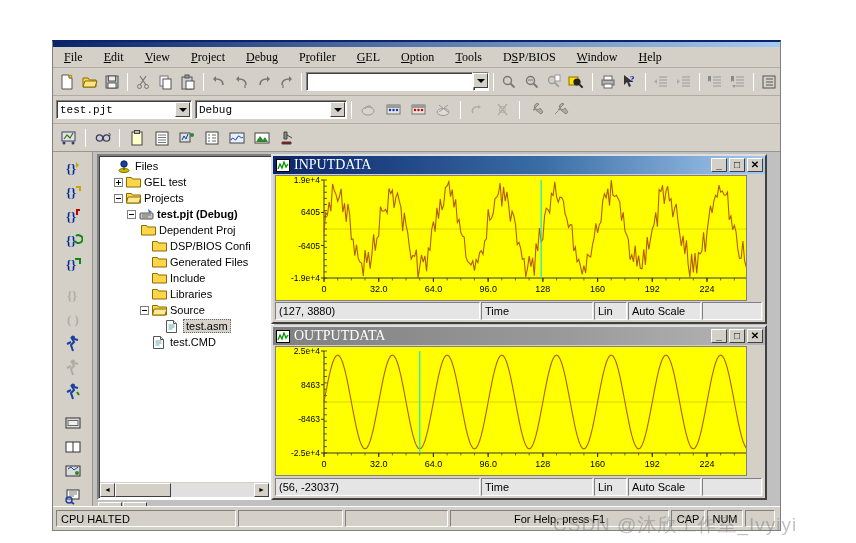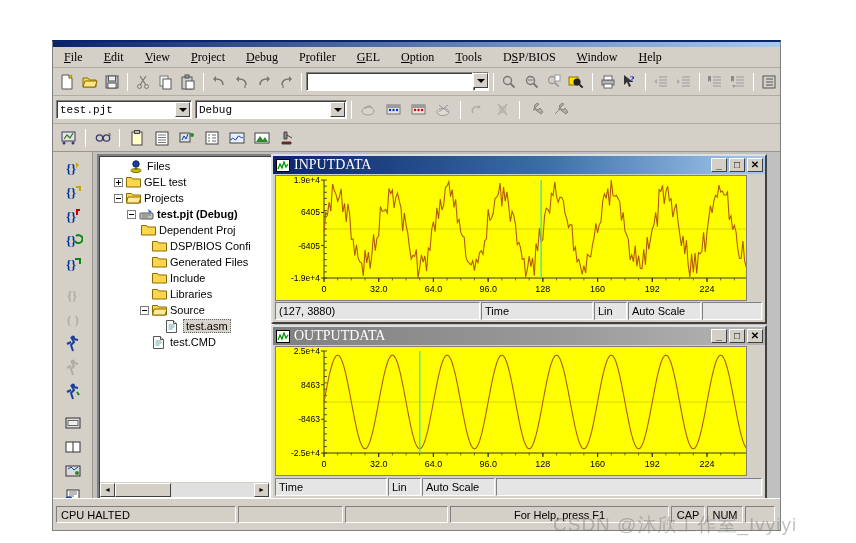--- a/index.html
+++ b/index.html
@@ -299,21 +299,21 @@
     padding-left: 3px;
     color: #000;
     margin-right: 1px;
     overflow: hidden; white-space: nowrap;
   }
 
   
   #statusbar {
     position: absolute;
     left: 0; bottom: 0;
-    width: 100%; height: 32px;
+    width: 100%; height: 24px;
     background: #d4d0c8;
     display: flex; align-items: center;
     padding: 2px 3px;
     border-top: 1px solid #ffffff;
   }
   .sb-field {
     height: 17px;
     border: 1px solid;
     border-color: #808080 #ffffff #ffffff #808080;
     display: flex; align-items: center;
@@ -739,21 +739,21 @@
               <rect x="4" y="3" width="12" height="9" fill="#fff" stroke="#333"></rect>
               <path d="M6 5h8M6 7h8M6 9h5" stroke="#777"></path>
               <circle cx="6" cy="13" r="3" fill="none" stroke="#1a3fa0" stroke-width="1.4"></circle>
               <path d="M8 15l3 2" stroke="#1a3fa0" stroke-width="1.8"></path>
             </svg>
         </div>
       </div>
 
       <div id="tree-panel">
         <div id="tree-inner">
-            <div class="tnode" style="padding-left: 16px;">
+            <div class="tnode" style="padding-left: 4px;">
               <span class="nolead"></span>
               <span class="folder">
                 <svg width="14" height="13" viewBox="0 0 14 13">
                   <ellipse cx="7" cy="10.5" rx="5" ry="2" fill="#c8c000" stroke="#7a7200"></ellipse>
                   <circle cx="7" cy="4" r="3.2" fill="#1a3fa0" stroke="#0a2060"></circle>
                   <path d="M7 7v3" stroke="#7a7200" stroke-width="2"></path>
                 </svg>
               </span>
               <span class="tlabel">Files</span>
             </div>
@@ -1090,20 +1090,21 @@
               <line x1="417.3176470588235" y1="106" x2="417.3176470588235" y2="108.5" stroke="#333" stroke-width="0.7"></line>
               <line x1="430.99607843137255" y1="106" x2="430.99607843137255" y2="108.5" stroke="#333" stroke-width="0.7"></line>
               <line x1="444.6745098039216" y1="106" x2="444.6745098039216" y2="108.5" stroke="#333" stroke-width="0.7"></line>
               <line x1="458.3529411764706" y1="106" x2="458.3529411764706" y2="108.5" stroke="#333" stroke-width="0.7"></line>
               <line x1="472.0313725490196" y1="106" x2="472.0313725490196" y2="108.5" stroke="#333" stroke-width="0.7"></line>
               <path d="M48.00 55.00 L49.71 45.85 L51.42 37.04 L53.13 28.93 L54.84 21.82 L56.55 15.99 L58.26 11.65 L59.97 8.98 L61.68 8.08 L63.39 8.98 L65.10 11.65 L66.81 15.99 L68.52 21.82 L70.23 28.93 L71.94 37.04 L73.65 45.85 L75.36 55.00 L77.07 64.15 L78.78 72.96 L80.49 81.07 L82.20 88.18 L83.91 94.01 L85.62 98.35 L87.33 101.02 L89.04 101.92 L90.75 101.02 L92.45 98.35 L94.16 94.01 L95.87 88.18 L97.58 81.07 L99.29 72.96 L101.00 64.15 L102.71 55.00 L104.42 45.85 L106.13 37.04 L107.84 28.93 L109.55 21.82 L111.26 15.99 L112.97 11.65 L114.68 8.98 L116.39 8.08 L118.10 8.98 L119.81 11.65 L121.52 15.99 L123.23 21.82 L124.94 28.93 L126.65 37.04 L128.36 45.85 L130.07 55.00 L131.78 64.15 L133.49 72.96 L135.20 81.07 L136.91 88.18 L138.62 94.01 L140.33 98.35 L142.04 101.02 L143.75 101.92 L145.46 101.02 L147.17 98.35 L148.88 94.01 L150.59 88.18 L152.30 81.07 L154.01 72.96 L155.72 64.15 L157.43 55.00 L159.14 45.85 L160.85 37.04 L162.56 28.93 L164.27 21.82 L165.98 15.99 L167.69 11.65 L169.40 8.98 L171.11 8.08 L172.82 8.98 L174.53 11.65 L176.24 15.99 L177.95 21.82 L179.65 28.93 L181.36 37.04 L183.07 45.85 L184.78 55.00 L186.49 64.15 L188.20 72.96 L189.91 81.07 L191.62 88.18 L193.33 94.01 L195.04 98.35 L196.75 101.02 L198.46 101.92 L200.17 101.02 L201.88 98.35 L203.59 94.01 L205.30 88.18 L207.01 81.07 L208.72 72.96 L210.43 64.15 L212.14 55.00 L213.85 45.85 L215.56 37.04 L217.27 28.93 L218.98 21.82 L220.69 15.99 L222.40 11.65 L224.11 8.98 L225.82 8.08 L227.53 8.98 L229.24 11.65 L230.95 15.99 L232.66 21.82 L234.37 28.93 L236.08 37.04 L237.79 45.85 L239.50 55.00 L241.21 64.15 L242.92 72.96 L244.63 81.07 L246.34 88.18 L248.05 94.01 L249.76 98.35 L251.47 101.02 L253.18 101.92 L254.89 101.02 L256.60 98.35 L258.31 94.01 L260.02 88.18 L261.73 81.07 L263.44 72.96 L265.15 64.15 L266.85 55.00 L268.56 45.85 L270.27 37.04 L271.98 28.93 L273.69 21.82 L275.40 15.99 L277.11 11.65 L278.82 8.98 L280.53 8.08 L282.24 8.98 L283.95 11.65 L285.66 15.99 L287.37 21.82 L289.08 28.93 L290.79 37.04 L292.50 45.85 L294.21 55.00 L295.92 64.15 L297.63 72.96 L299.34 81.07 L301.05 88.18 L302.76 94.01 L304.47 98.35 L306.18 101.02 L307.89 101.92 L309.60 101.02 L311.31 98.35 L313.02 94.01 L314.73 88.18 L316.44 81.07 L318.15 72.96 L319.86 64.15 L321.57 55.00 L323.28 45.85 L324.99 37.04 L326.70 28.93 L328.41 21.82 L330.12 15.99 L331.83 11.65 L333.54 8.98 L335.25 8.08 L336.96 8.98 L338.67 11.65 L340.38 15.99 L342.09 21.82 L343.80 28.93 L345.51 37.04 L347.22 45.85 L348.93 55.00 L350.64 64.15 L352.35 72.96 L354.05 81.07 L355.76 88.18 L357.47 94.01 L359.18 98.35 L360.89 101.02 L362.60 101.92 L364.31 101.02 L366.02 98.35 L367.73 94.01 L369.44 88.18 L371.15 81.07 L372.86 72.96 L374.57 64.15 L376.28 55.00 L377.99 45.85 L379.70 37.04 L381.41 28.93 L383.12 21.82 L384.83 15.99 L386.54 11.65 L388.25 8.98 L389.96 8.08 L391.67 8.98 L393.38 11.65 L395.09 15.99 L396.80 21.82 L398.51 28.93 L400.22 37.04 L401.93 45.85 L403.64 55.00 L405.35 64.15 L407.06 72.96 L408.77 81.07 L410.48 88.18 L412.19 94.01 L413.90 98.35 L415.61 101.02 L417.32 101.92 L419.03 101.02 L420.74 98.35 L422.45 94.01 L424.16 88.18 L425.87 81.07 L427.58 72.96 L429.29 64.15 L431.00 55.00 L432.71 45.85 L434.42 37.04 L436.13 28.93 L437.84 21.82 L439.55 15.99 L441.25 11.65 L442.96 8.98 L444.67 8.08 L446.38 8.98 L448.09 11.65 L449.80 15.99 L451.51 21.82 L453.22 28.93 L454.93 37.04 L456.64 45.85 L458.35 55.00 L460.06 64.15 L461.77 72.96 L463.48 81.07 L465.19 88.18 L466.90 94.01 L468.61 98.35 L470.32 101.02 L472.03 101.92 L473.74 101.02 L475.45 98.35 L477.16 94.01 L478.87 88.18 L480.58 81.07 L482.29 72.96 L484.00 64.15 " fill="none" stroke="#b35a00" stroke-width="1.1"></path>
               <line x1="143.74901960784314" y1="4" x2="143.74901960784314" y2="106" stroke="#22e8c8" stroke-width="1.3"></line>
             </svg>
         </div>
         <div class="gw-status">
+          <div class="sfield" style="flex:0 0 205px;">(56, -23037)</div>
           <div class="sfield" style="flex:0 0 112px;">Time</div>
           <div class="sfield" style="flex:0 0 33px;">Lin</div>
           <div class="sfield" style="flex:0 0 73px;">Auto Scale</div>
           <div class="sfield" style="flex:1 1 auto;"></div>
         </div>
       </div>
 
     </div>
 
     <div id="statusbar">

